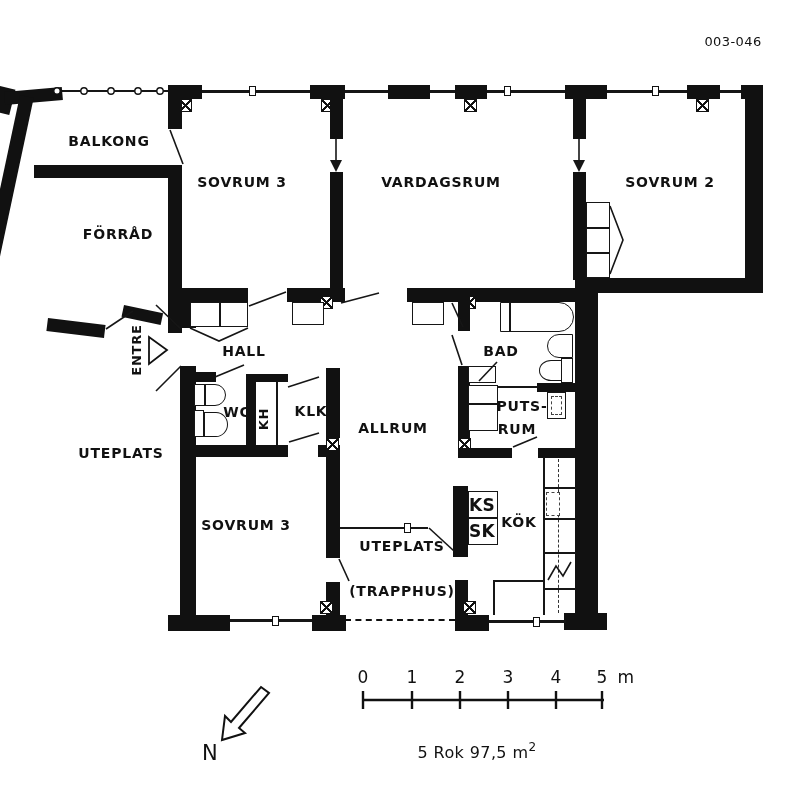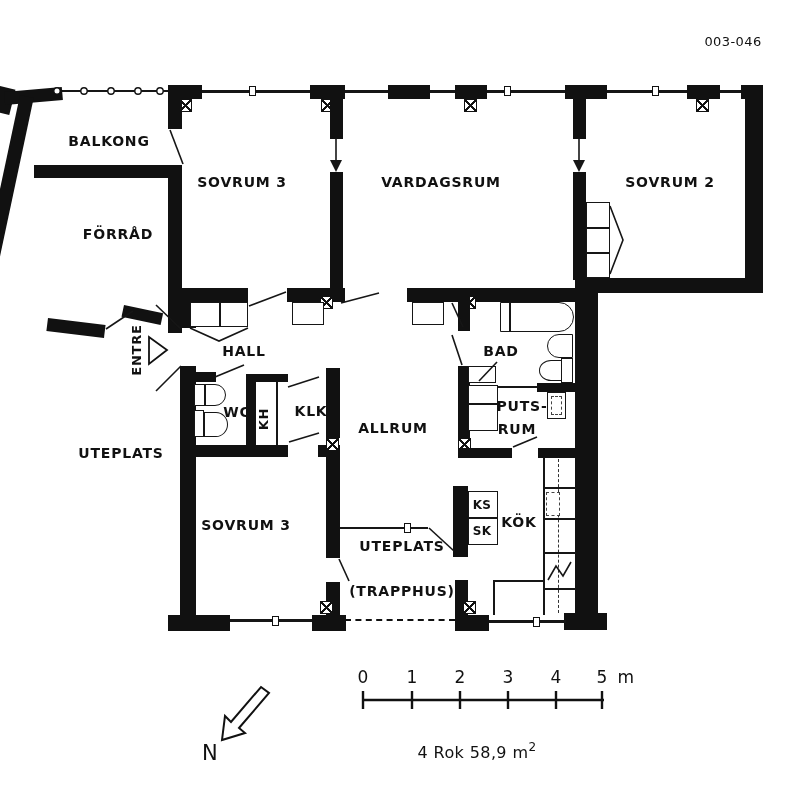--- a/index.html
+++ b/index.html
@@ -10,21 +10,21 @@
   .fx{position:absolute;background:#fff;border:1.6px solid #161616;box-sizing:border-box;}
   .dash-h{position:absolute;border-top:2.6px dashed #111;}
   .dash-v{position:absolute;border-left:1.4px dashed #333;}
   .dash-box{position:absolute;border:1.3px dashed #444;box-sizing:border-box;background:#fff;}
   .xm{position:absolute;width:13px;height:13px;background-color:#fff;border:1.6px solid #111;box-sizing:border-box;
       background-image:linear-gradient(45deg,transparent 43%,#111 43%,#111 57%,transparent 57%),
                        linear-gradient(135deg,transparent 43%,#111 43%,#111 57%,transparent 57%);}
   .mull{position:absolute;width:7px;height:10px;background:#fff;border:1.5px solid #111;box-sizing:border-box;}
   .lbl{position:absolute;transform:translate(-50%,-50%);white-space:nowrap;
        font-size:14px;font-weight:bold;letter-spacing:0.8px;}
-  .lbl.small{font-size:12px;letter-spacing:0.4px;}
+  .lbl.small{font-size:17px;letter-spacing:0.4px;}
   .lbl.rot{transform:translate(-50%,-50%) rotate(-90deg);font-size:13px;}
   .lbl.plain{font-weight:normal;letter-spacing:0.4px;}
   .overlay{position:absolute;left:0;top:0;pointer-events:none;}
   sup{font-size:0.75em;}
 </style>
 </head>
 <body>
 
 <div class="canvas">
 
@@ -231,16 +231,16 @@
   <div class="lbl plain" style="left:412px;top:677px;font-size:17px">1</div>
   <div class="lbl plain" style="left:460px;top:677px;font-size:17px">2</div>
   <div class="lbl plain" style="left:508px;top:677px;font-size:17px">3</div>
   <div class="lbl plain" style="left:556px;top:677px;font-size:17px">4</div>
   <div class="lbl plain" style="left:602px;top:677px;font-size:17px">5</div>
   <div class="lbl plain" style="left:626px;top:677px;font-size:17px">m</div>
 
   <div class="lbl plain" style="left:210px;top:753px;font-size:21px">N</div>
 
   <div class="lbl plain" style="left:477px;top:751px;font-size:16px">
-    <span>4 Rok 58,9 m</span><sup>2</sup>
+    <span>5 Rok 97,5 m</span><sup>2</sup>
   </div>
 
 </div>
 
 </body></html>

